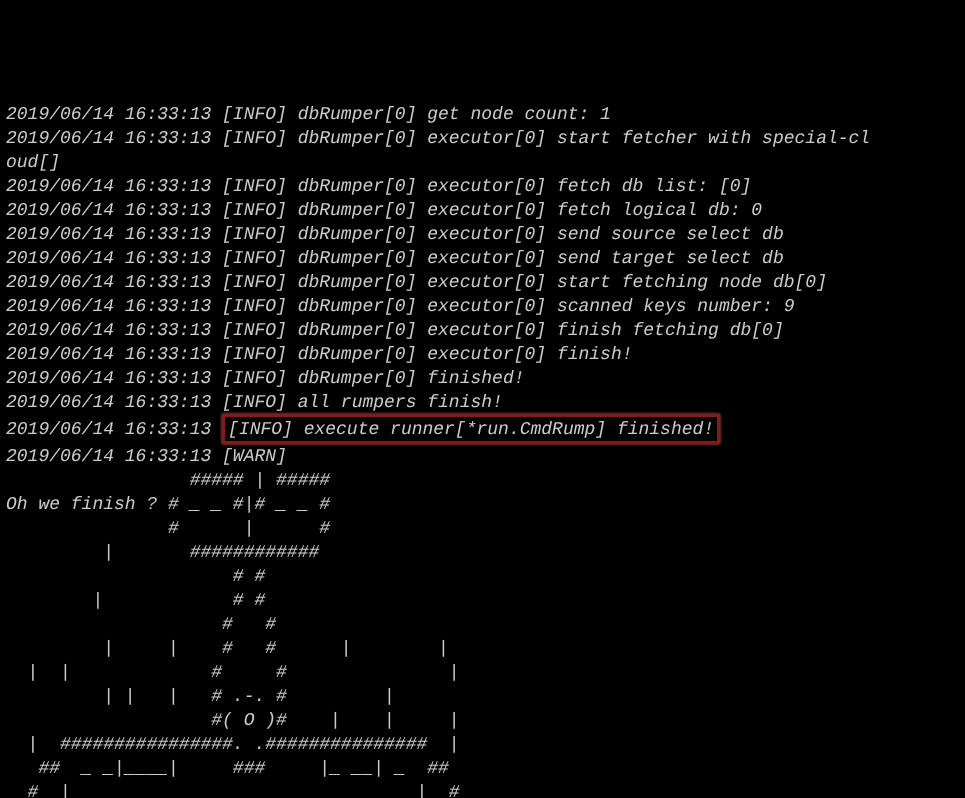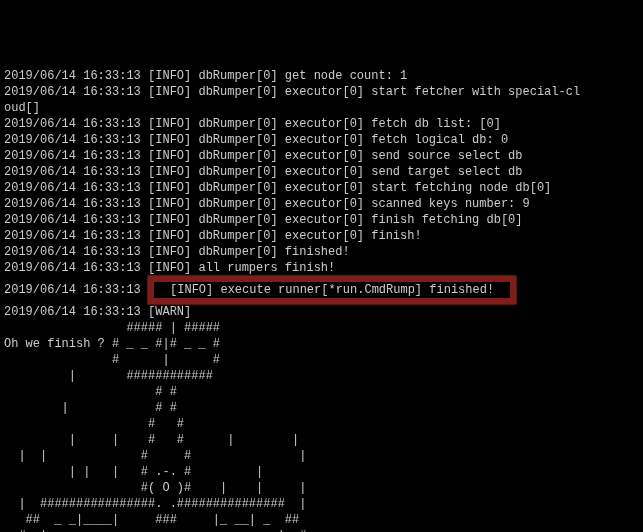--- a/index.html
+++ b/index.html
@@ -8,25 +8,25 @@
       color: #ccc;
       font-family: "Courier New", Consolas, monospace;
       font-size: 12px;
       line-height: 16px;
       padding: 4px;
       width: 643px;
       height: 532px;
       overflow: hidden;
       white-space: pre;
     }
-    .log-line { display: block; }
+    .log-line { display: block; font-style: italic; }
     .highlight {
-      border: 6px solid #7f1d1d;
+      border: 2px solid #7f1d1d;
       box-shadow: 0 0 2px #d9534f;
-      padding: 0 16px;
+      padding: 0 2px;
       display: inline-block;
     }
     .ascii {
       white-space: pre;
     }
   </style>
 </head>
 <body>
 
 

